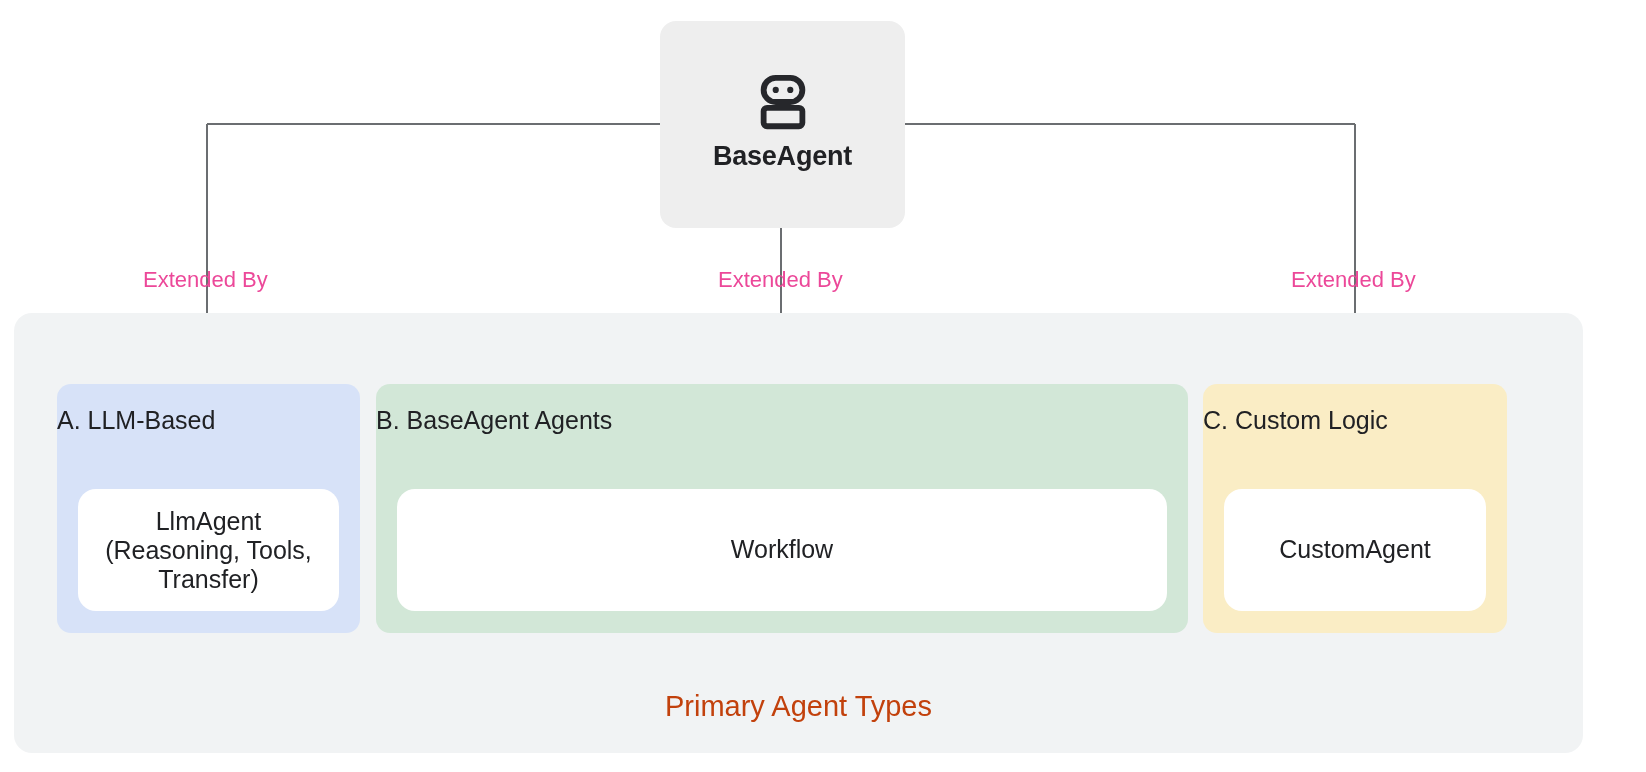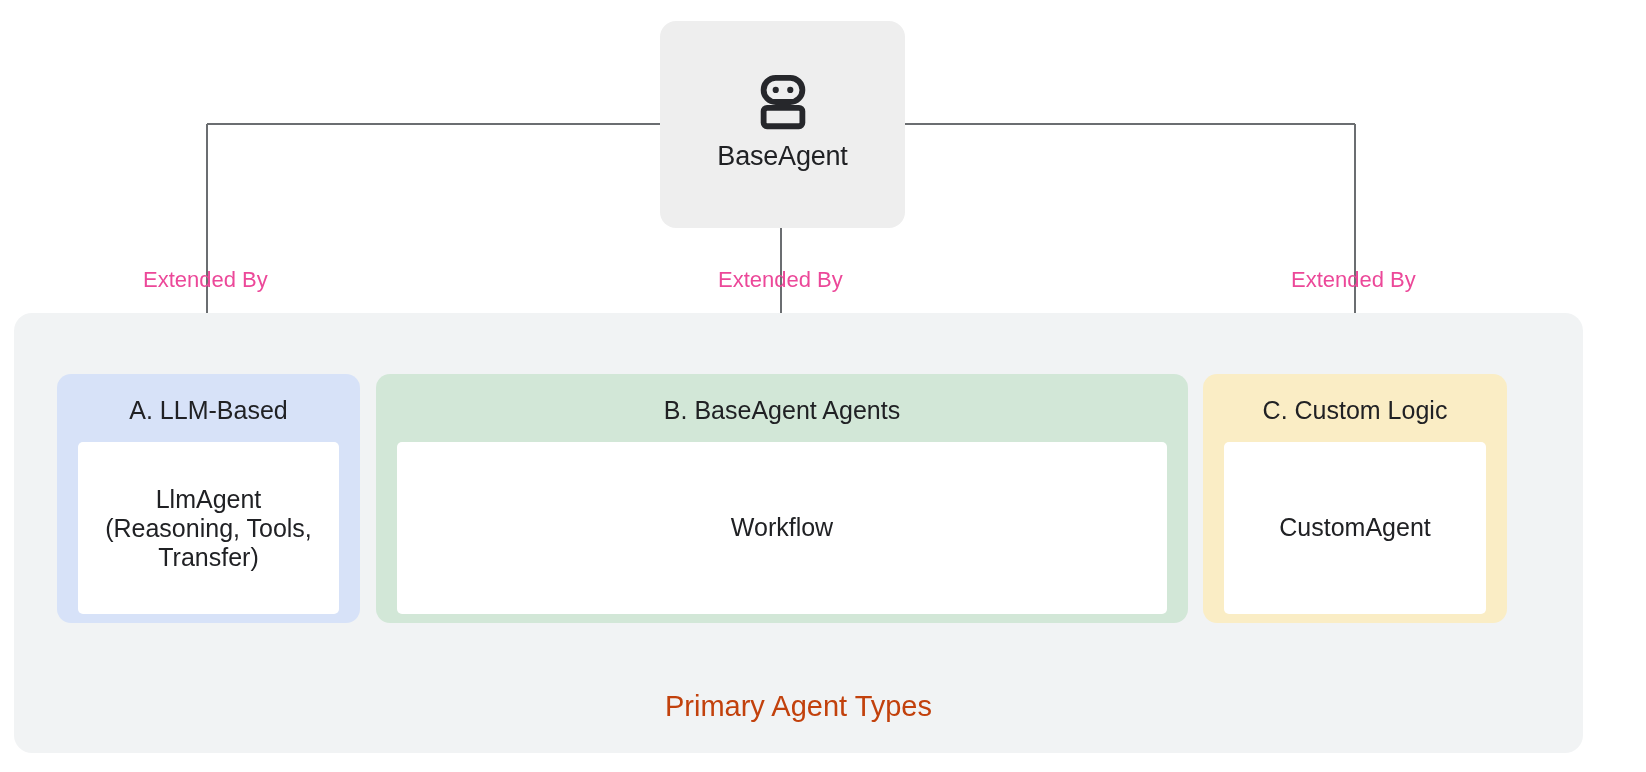--- a/index.html
+++ b/index.html
@@ -38,21 +38,21 @@
     padding-bottom: 8px;
   }
   .base-icon {
     width: 62px;
     height: 62px;
     display: block;
     margin-bottom: 10px;
   }
   .base-label {
     font-size: 27px;
-    font-weight: normal;
+    font-weight: bold;
     color: #202124;
     letter-spacing: -0.2px;
     line-height: 1;
   }
 
   
   #wires {
     position: absolute;
     left: 0;
     top: 0;
@@ -91,26 +91,26 @@
     bottom: 32px;
     text-align: center;
     font-size: 29px;
     color: #c2410c;
     line-height: 1;
   }
 
   
   .panel {
     position: absolute;
-    top: 374px;
+    top: 384px;
     border-radius: 14px;
     box-sizing: border-box;
     display: flex;
     flex-direction: column;
-    align-items: center;
+    align-items: flex-start;
   }
   .panel-title {
     font-size: 25px;
     color: #202124;
     line-height: 1;
     margin-top: 24px;
     margin-bottom: 19px;
     white-space: nowrap;
   }
   .panel-body {
@@ -138,32 +138,33 @@
   .panel-c {
     left: 1203px;
     width: 304px;
     height: 249px;
     background: #faedc5;
   }
 
   
   .card {
     background: #ffffff;
-    border-radius: 5px;
+    border-radius: 18px;
     display: flex;
     align-items: center;
     justify-content: center;
     text-align: center;
     font-size: 25px;
     color: #202124;
     line-height: 1.18;
     flex: 1 1 0;
-    height: 172px;
+    height: 122px;
     box-sizing: border-box;
     padding: 6px 10px;
+    margin-top: 37px;
   }
   .card.multiline { line-height: 1.16; }
 </style>
 </head>
 <body>
 
 <div id="canvas">
 
   <svg id="wires" viewBox="0 0 1646 772" width="1646" height="772">
     <defs>

